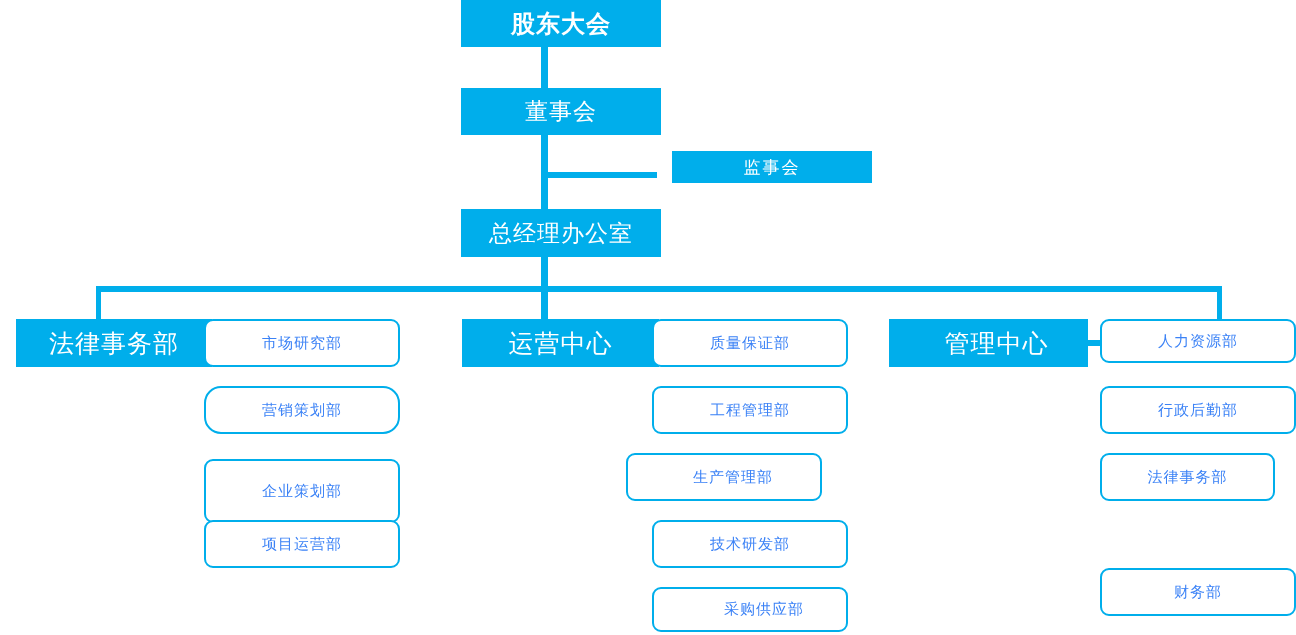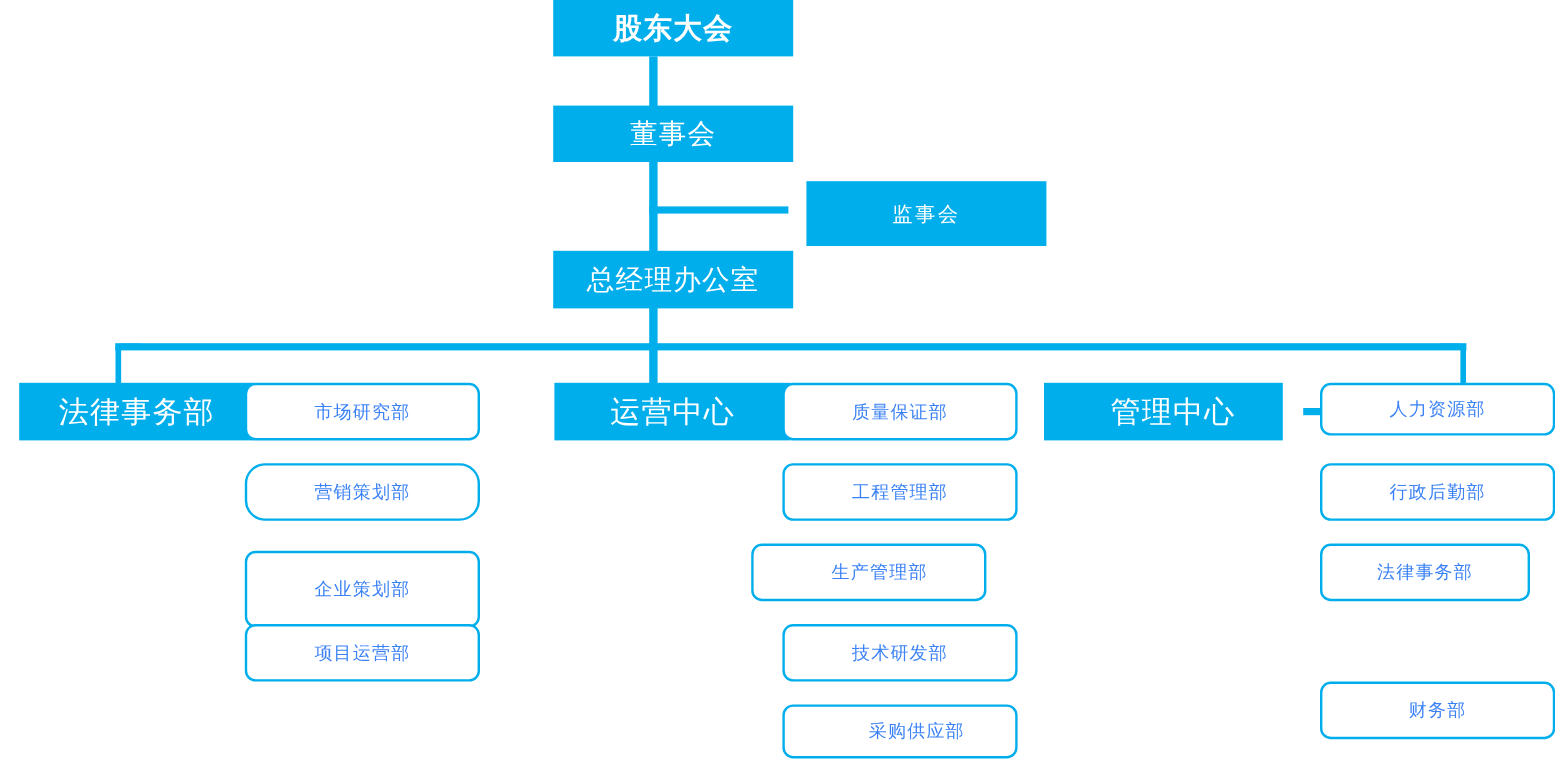--- a/index.html
+++ b/index.html
@@ -112,29 +112,29 @@
   <div class="conn-corner corner-tr" style="left:1200px; top:286px; width:22px; height:36px;"></div>
 
   <div class="conn" style="left:190px; top:340px; width:20px; height:6px;"></div>
   <div class="conn" style="left:638px; top:340px; width:20px; height:6px;"></div>
   <div class="conn" style="left:1086px; top:340px; width:20px; height:6px;"></div>
 
   <div class="node-solid node-top" style="left:445px; top:0px; width:200px; height:47px;">股东大会</div>
 
   <div class="node-solid node-mid" style="left:445px; top:88px; width:200px; height:47px;">董事会</div>
 
-  <div class="node-solid node-watch" style="left:656px; top:151px; width:200px; height:54px;">监事会</div>
+  <div class="node-solid node-watch" style="left:656px; top:151px; width:200px; height:32px;">监事会</div>
 
   <div class="node-solid node-mid" style="left:445px; top:209px; width:200px; height:48px;">总经理办公室</div>
 
   <div class="node-solid node-center" style="left:0px; top:319px; width:196px; height:48px;">法律事务部</div>
 
   <div class="node-solid node-center" style="left:446px; top:319px; width:197px; height:48px;">运营中心</div>
 
-  <div class="node-solid node-center" style="left:854px; top:319px; width:199px; height:48px;padding-left:16px;">管理中心</div>
+  <div class="node-solid node-center" style="left:873px; top:319px; width:199px; height:48px;padding-left:16px;">管理中心</div>
 
   <div class="node-dept" style="left:204px; top:319px; width:196px; height:48px;">市场研究部</div>
   <div class="node-dept" style="left:204px; top:386px; width:196px; height:48px;border-radius:17px;">营销策划部</div>
   <div class="node-dept" style="left:204px; top:459px; width:196px; height:64px;">企业策划部</div>
   <div class="node-dept" style="left:204px; top:520px; width:196px; height:48px;">项目运营部</div>
 
   <div class="node-dept" style="left:652px; top:319px; width:196px; height:48px;">质量保证部</div>
   <div class="node-dept" style="left:652px; top:386px; width:196px; height:48px;">工程管理部</div>
   <div class="node-dept" style="left:626px; top:453px; width:196px; height:48px;padding-left:18px;">生产管理部</div>
   <div class="node-dept" style="left:652px; top:520px; width:196px; height:48px;">技术研发部</div>

